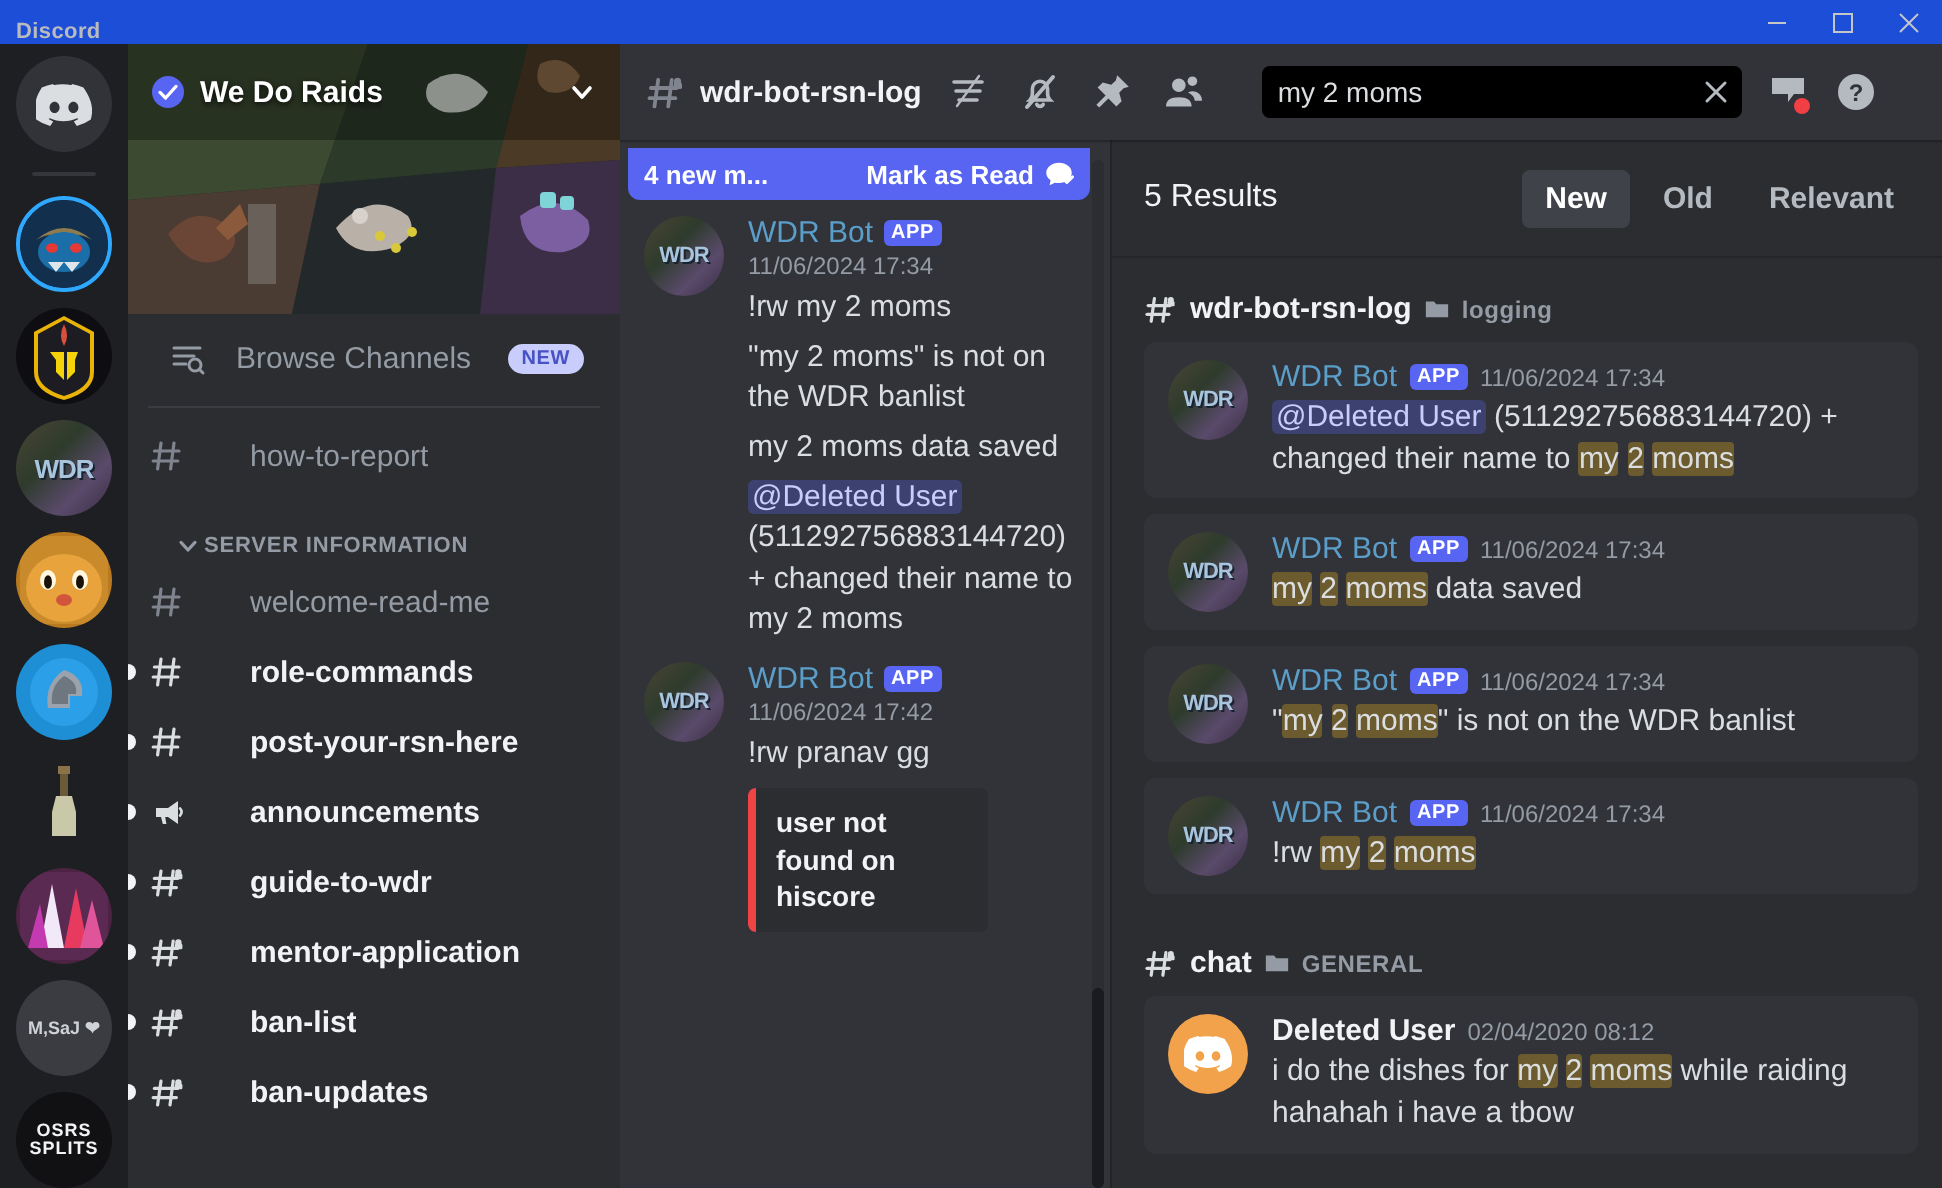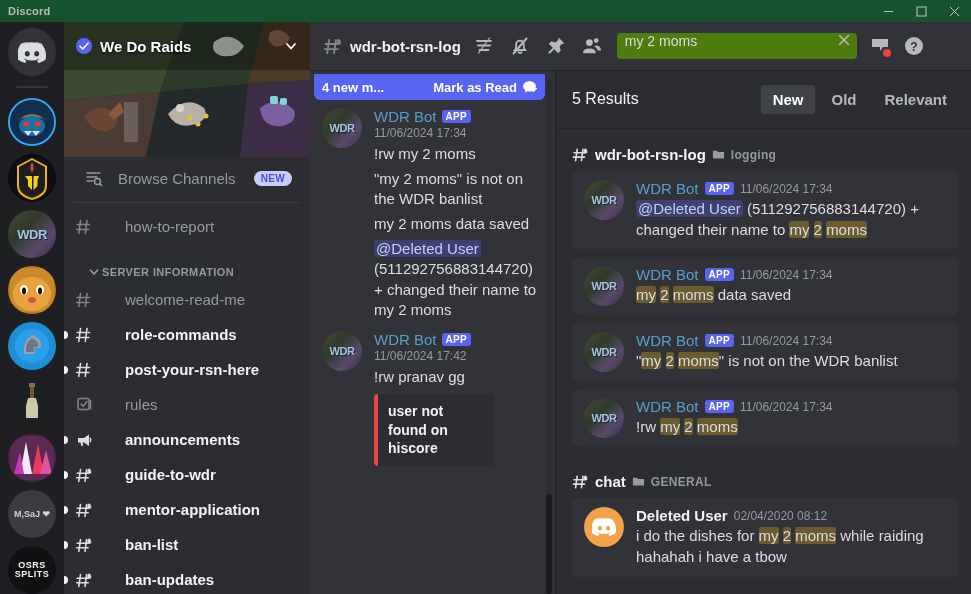--- a/index.html
+++ b/index.html
@@ -7,22 +7,22 @@
     width: 971px; height: 594px;
     overflow: hidden;
     background: #1e1f22;
     font-family: "Liberation Sans", sans-serif;
     -webkit-font-smoothing: antialiased;
   }
 
   
   .titlebar {
     height: 22px; width: 100%;
-    background: #14532d;
-    display: flex; align-items: center;
+    background: #1d4ed8;
+    display: flex; align-items: flex-end;
     position: relative; z-index: 50;
   }
   .titlebar-title {
     font-size: 11px; font-weight: bold; color: #b9bbbe;
     padding-left: 8px; letter-spacing: .2px;
   }
   .win-controls { margin-left: auto; display: flex; height: 22px; }
   .win-btn {
     width: 33px; height: 22px;
     display: flex; align-items: center; justify-content: center;
@@ -125,22 +125,22 @@
   .chan-header-title {
     font-size: 15px; font-weight: bold; color: #f2f3f5;
     max-width: 112px; white-space: nowrap; overflow: hidden;
     margin-left: 4px; margin-right: 4px;
   }
   .hdr-icon {
     width: 34px; height: 32px; display: flex; align-items: center; justify-content: center;
     color: #b5bac1; flex: 0 0 34px;
   }
   .search-box {
-    width: 240px; height: 26px; background: #4d7c0f; border-radius: 4px;
-    display: flex; align-items: flex-start; padding: 0 6px 0 8px; margin-left: 6px;
+    width: 240px; height: 26px; background: #000000; border-radius: 4px;
+    display: flex; align-items: center; padding: 0 6px 0 8px; margin-left: 20px;
     flex: 0 0 240px;
   }
   .search-value { font-size: 14px; color: #dbdee1; flex: 1 1 auto; white-space: nowrap; overflow: hidden; }
   .search-clear { color: #b5bac1; display: flex; }
   .hdr-right { display: flex; margin-left: 4px; }
 
   .content-row { flex: 1 1 auto; display: flex; min-height: 0; }
 
   
   .messages {
@@ -463,30 +463,20 @@
           <svg width="18" height="18" viewBox="0 0 18 18" fill="none" stroke="currentColor" stroke-width="1.6" stroke-linecap="round">
               <line x1="5.5" y1="2.5" x2="3.8" y2="15.5"></line>
               <line x1="12" y1="2.5" x2="10.3" y2="15.5"></line>
               <line x1="2.2" y1="6.5" x2="14.5" y2="6.5"></line>
               <line x1="1.6" y1="11.5" x2="13.9" y2="11.5"></line>
             </svg>
         </span>
         <span class="chan-name">post-your-rsn-here</span>
       </div>
 
-      <div class="chan-row">
-        <span class="chan-icon">
-          <svg width="17" height="17" viewBox="0 0 17 17" fill="none" stroke="currentColor" stroke-width="1.5">
-              <rect x="2" y="2.5" width="11" height="11" rx="1.5"></rect>
-              <path d="M5 8 L7.2 10.2 L11 5.6" stroke-linecap="round" stroke-linejoin="round"></path>
-              <path d="M14.5 4.5 L14.5 13" stroke-linecap="round"></path>
-            </svg>
-        </span>
-        <span class="chan-name">rules</span>
-      </div>
 
       <div class="chan-row unread">
         <span class="chan-unread-dot"></span>
         <span class="chan-icon">
           <svg width="18" height="18" viewBox="0 0 18 18" fill="currentColor">
               <path d="M3 7 L3 11.5 L5.5 11.5 L6.4 15 L8.2 15 L7.6 11.5 L9 11.5 L14 15 L14 3.5 L9 7Z"></path>
               <path d="M15 7.2 q1.6 1.8 0 3.6" stroke="currentColor" stroke-width="1.3" fill="none" stroke-linecap="round"></path>
             </svg>
         </span>
         <span class="chan-name">announcements</span>

